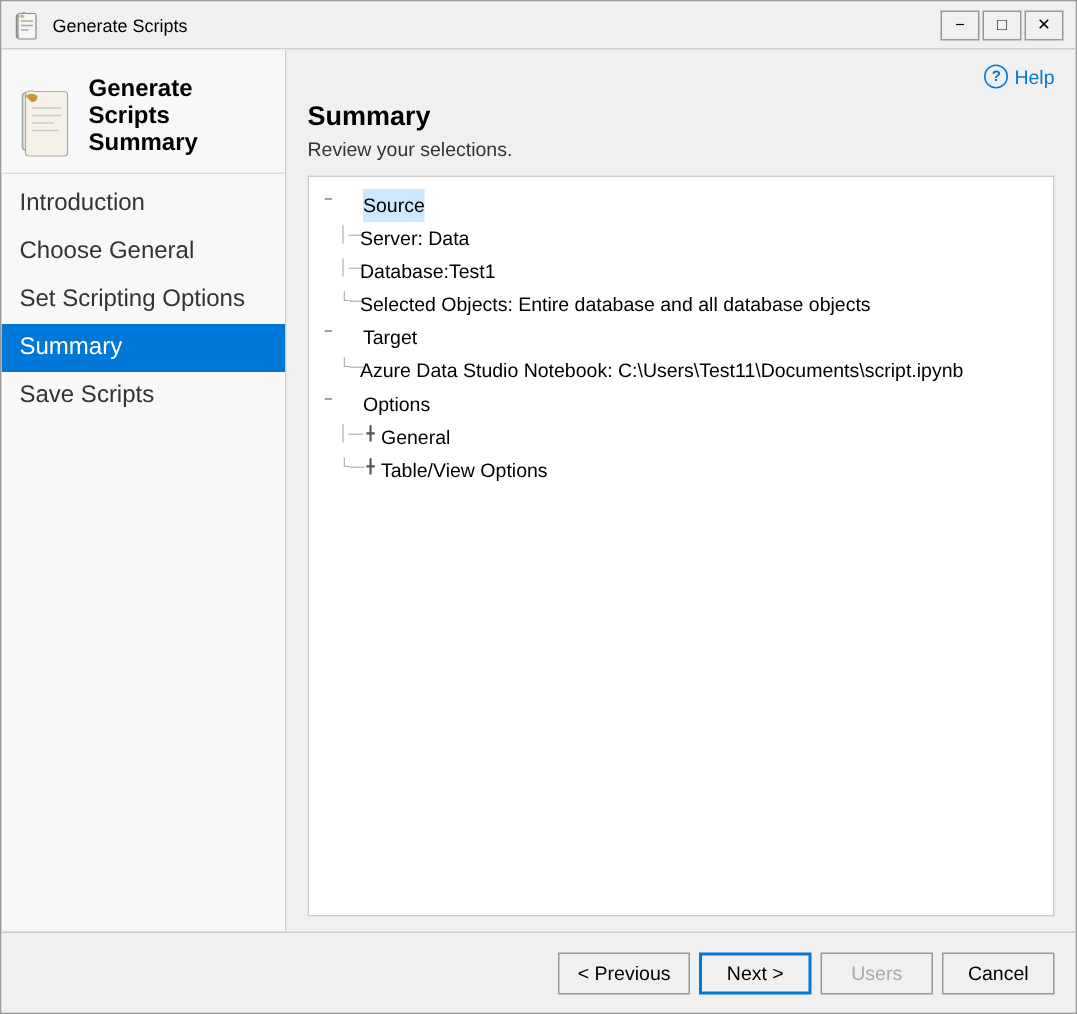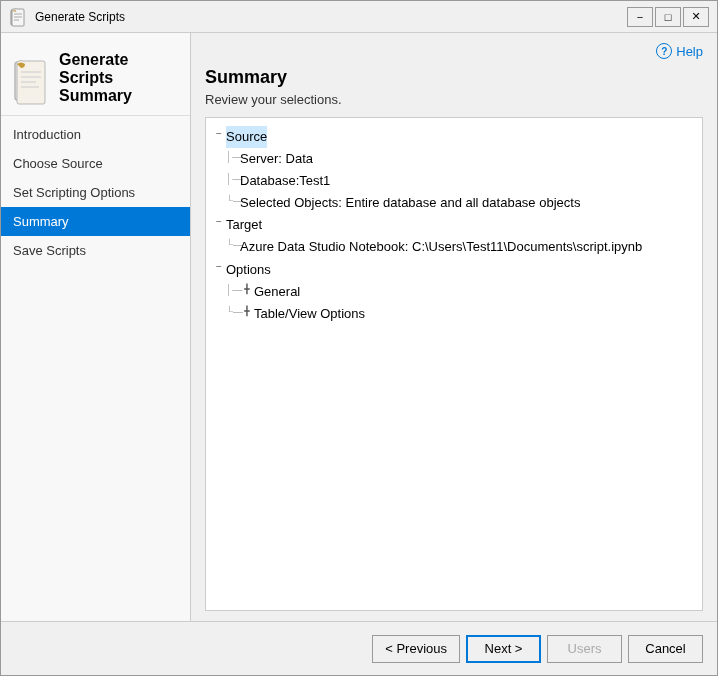--- a/index.html
+++ b/index.html
@@ -96,21 +96,21 @@
     }
 
     .sidebar-nav {
       flex: 1;
       padding-top: 4px;
     }
     .nav-item {
       padding: 7px 12px;
       color: #333;
       cursor: pointer;
-      font-size: 13px;
+      font-size: 16px;
     }
     .nav-item.active {
       background: #0078d7;
       color: white;
     }
 
     .main-panel {
       flex: 1;
       display: flex;
       flex-direction: column;
@@ -182,20 +182,21 @@
       font-size: 10px;
       color: #555;
       cursor: pointer;
       user-select: none;
       text-align: center;
       line-height: 16px;
     }
     .tree-label {
       font-size: 13px;
       color: #000;
+      margin-left: 16px;
     }
     .tree-label.highlight {
       background: #cce8ff;
       color: #000;
     }
     .tree-value {
       font-size: 13px;
       color: #000;
     }
     .connector {
@@ -272,21 +273,21 @@
             <line x1="10" y1="17" x2="30" y2="17" stroke="#ccc" stroke-width="1"></line>
             <line x1="10" y1="22" x2="25" y2="22" stroke="#ccc" stroke-width="1"></line>
             <line x1="10" y1="27" x2="28" y2="27" stroke="#ccc" stroke-width="1"></line>
             <path d="M6 4 Q10 1 14 4 Q14 8 10 8 Z" fill="#b8860b" opacity="0.8"></path>
           </svg>
         </div>
         <span class="sidebar-title-text">Generate Scripts Summary</span>
       </div>
       <nav class="sidebar-nav">
         <div class="nav-item">Introduction</div>
-        <div class="nav-item">Choose Source</div>
+        <div class="nav-item">Choose General</div>
         <div class="nav-item">Set Scripting Options</div>
         <div class="nav-item active">Summary</div>
         <div class="nav-item">Save Scripts</div>
       </nav>
     </div>
 
     <div class="main-panel">
       <div class="main-header">
         <div class="help-link">
           <div class="help-icon">?</div>

